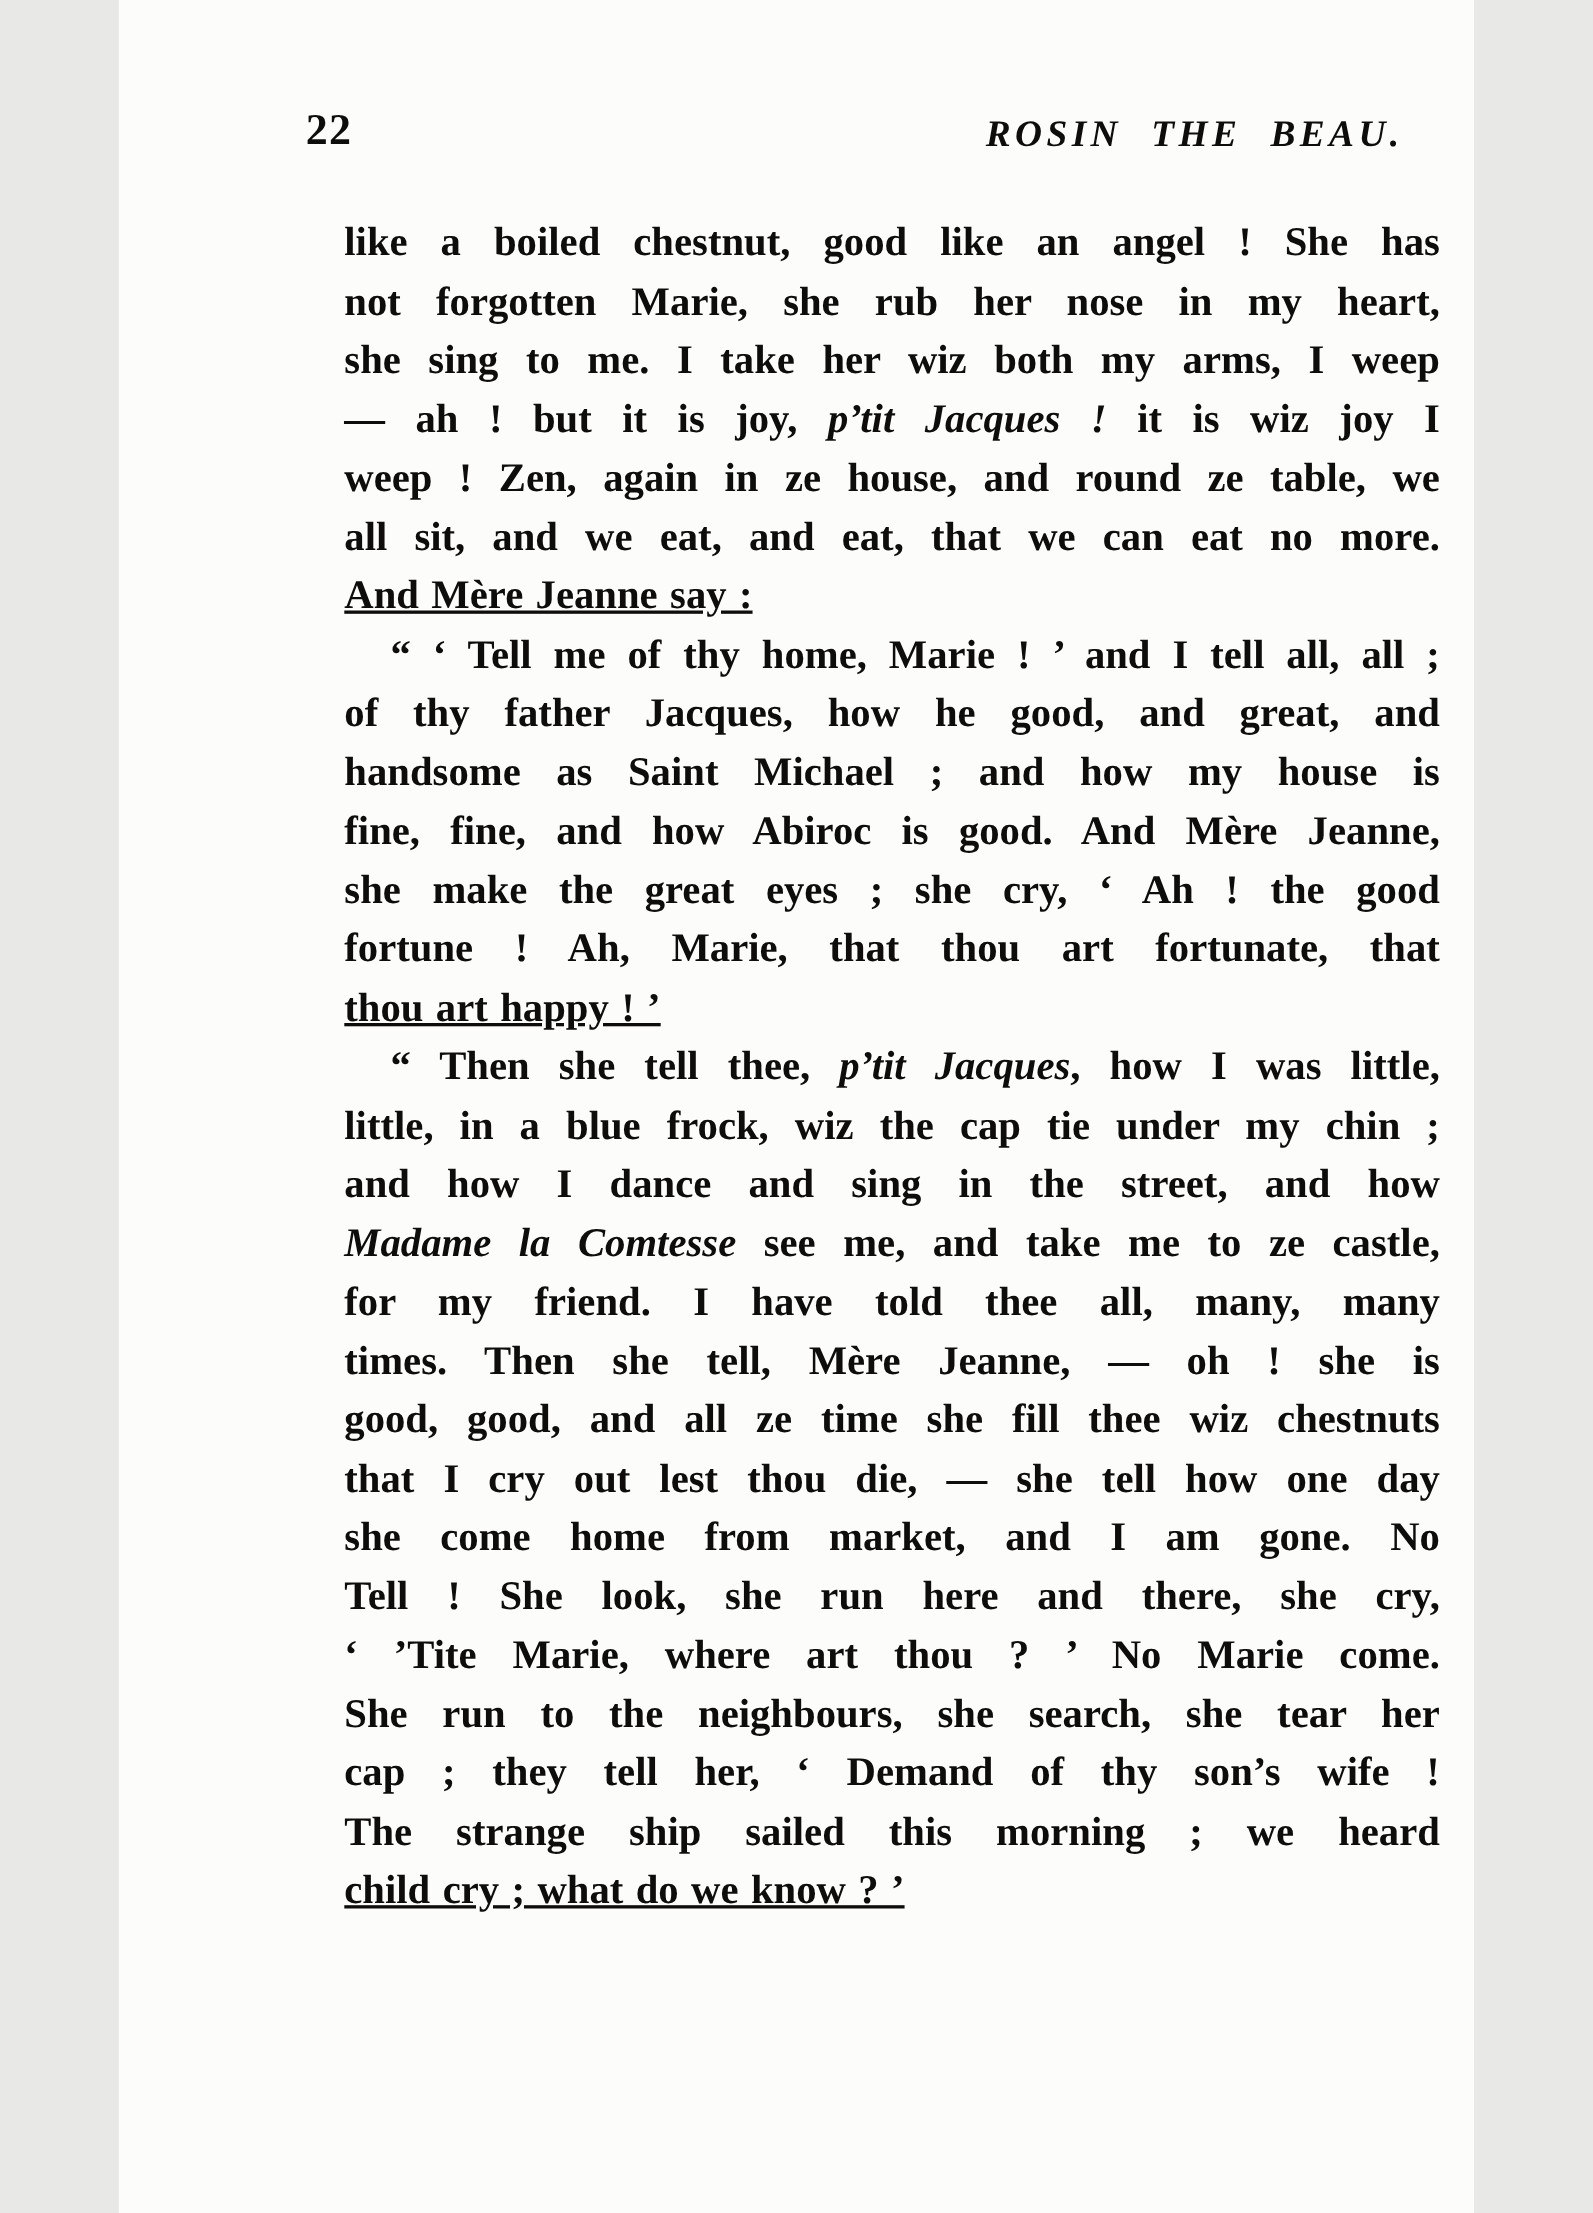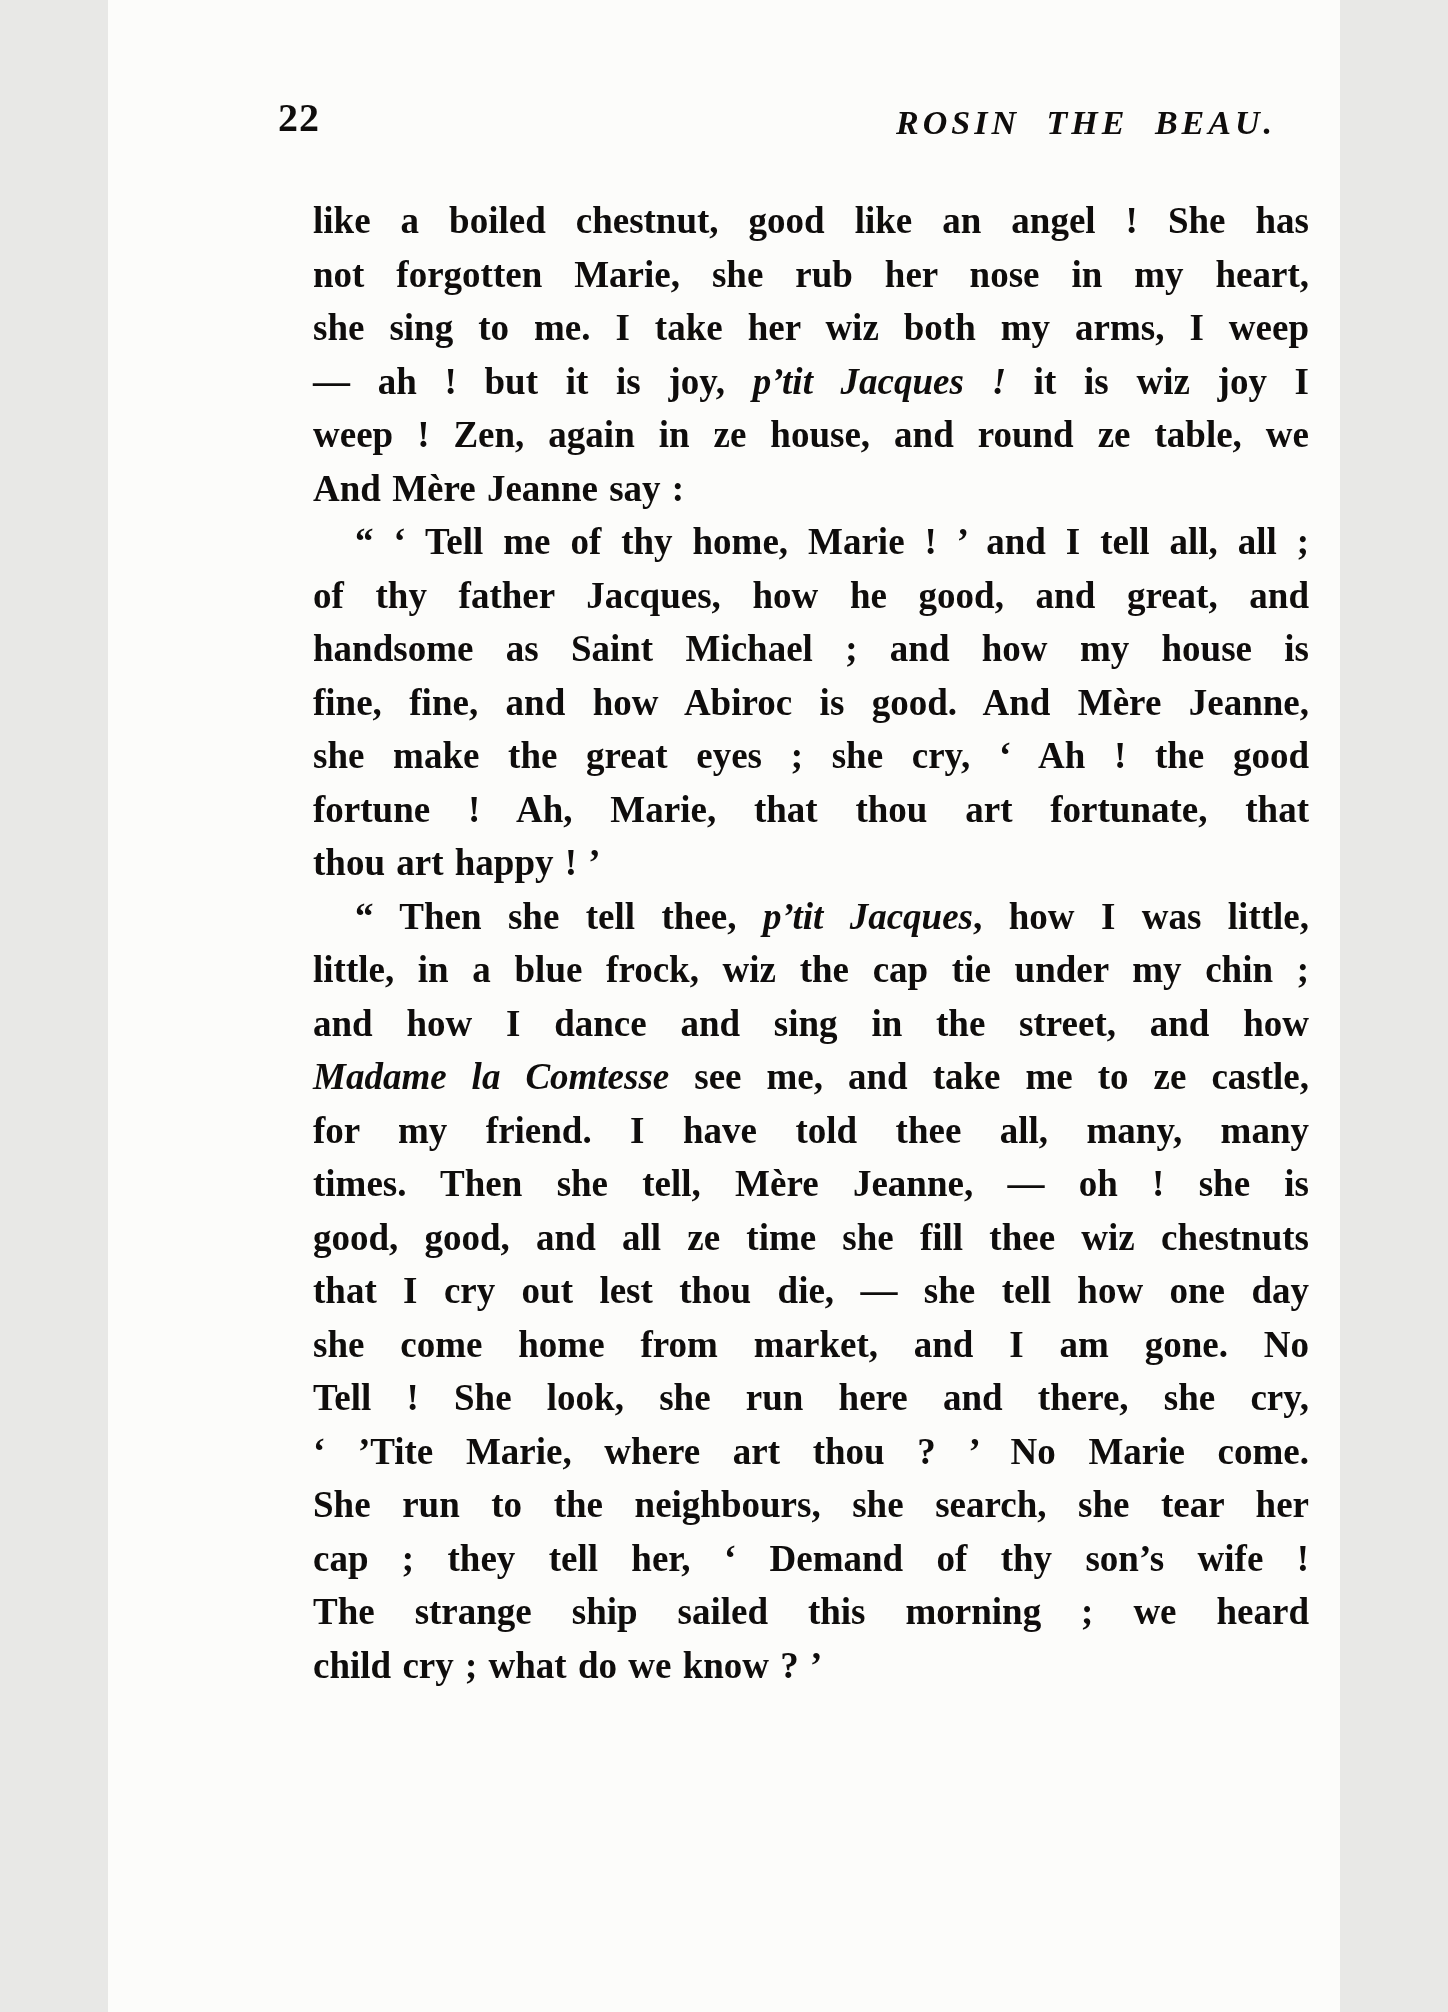--- a/index.html
+++ b/index.html
@@ -54,40 +54,42 @@
     height: 53.5px;
     text-align: justify;
     text-align-last: justify;
     word-spacing: 2px;
     white-space: normal;
     overflow: visible;
   }
   .line.last {
     text-align: right;
     text-align-last: left;
+    text-decoration: underline;
   }
   .line.indent {
     text-indent: 42px;
   }
   .seg.it {
     font-style: italic;
   }
 </style>
 </head>
 <body>
 
 <div class="page" style="background: rgb(252, 252, 250); color: rgb(15, 13, 12);">
   <div class="page-number">22</div>
   <div class="running-title">ROSIN THE BEAU.</div>
   <div class="text-block">
       <div class="line"><span class="seg">like a boiled chestnut, good like an angel !  She has</span></div>
       <div class="line"><span class="seg">not forgotten Marie, she rub her nose in my heart,</span></div>
       <div class="line"><span class="seg">she sing to me.  I take her wiz both my arms, I weep</span></div>
       <div class="line"><span class="seg">— ah ! but it is joy, </span><span class="seg it">p’tit Jacques !</span><span class="seg"> it is wiz joy I</span></div>
       <div class="line"><span class="seg">weep !  Zen, again in ze house, and round ze table, we</span></div>
+      <div class="line"><span class="seg">all sit, and we eat, and eat, that we can eat no more.</span></div>
       <div class="line last"><span class="seg">And Mère Jeanne say :</span></div>
       <div class="line indent"><span class="seg">“ ‘ Tell me of thy home, Marie ! ’ and I tell all, all ;</span></div>
       <div class="line"><span class="seg">of thy father Jacques, how he good, and great, and</span></div>
       <div class="line"><span class="seg">handsome as Saint Michael ; and how my house is</span></div>
       <div class="line"><span class="seg">fine, fine, and how Abiroc is good.  And Mère Jeanne,</span></div>
       <div class="line"><span class="seg">she make the great eyes ; she cry, ‘ Ah ! the good</span></div>
       <div class="line"><span class="seg">fortune !  Ah, Marie, that thou art fortunate, that</span></div>
       <div class="line last"><span class="seg">thou art happy ! ’</span></div>
       <div class="line indent"><span class="seg">“ Then she tell thee, </span><span class="seg it">p’tit Jacques</span><span class="seg">, how I was little,</span></div>
       <div class="line"><span class="seg">little, in a blue frock, wiz the cap tie under my chin ;</span></div>

